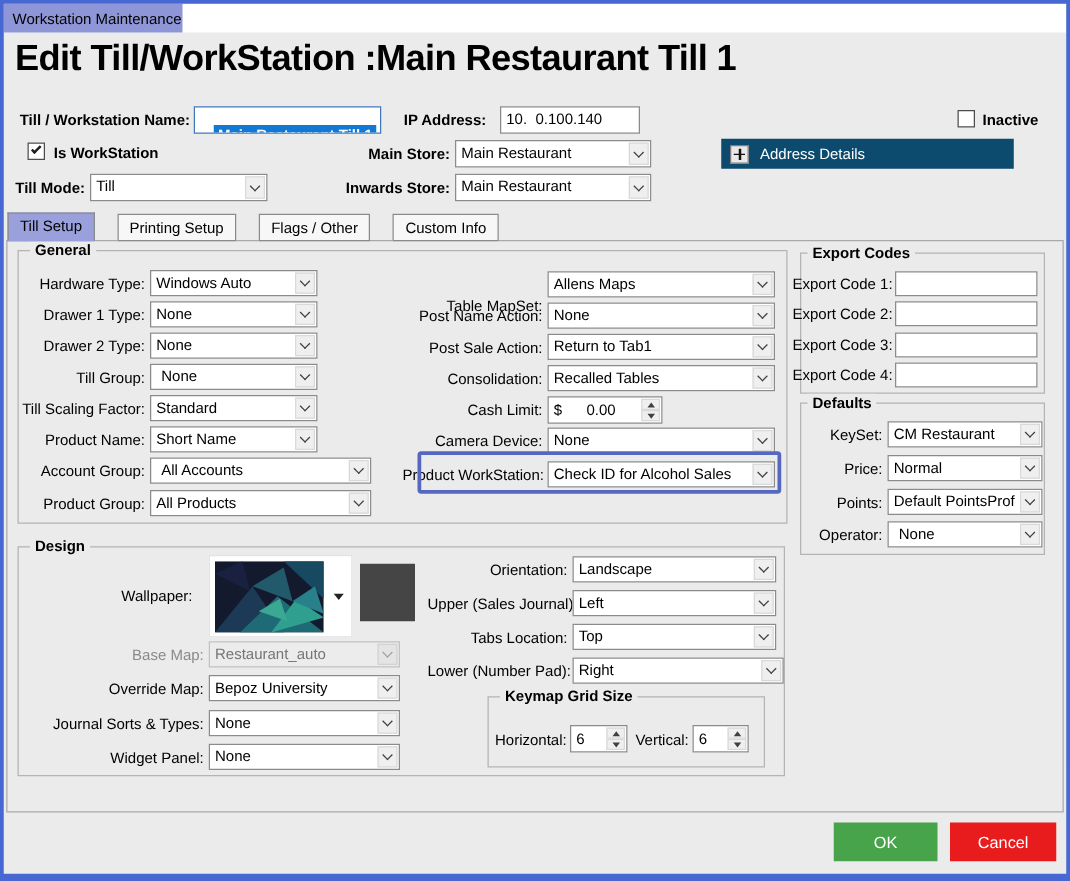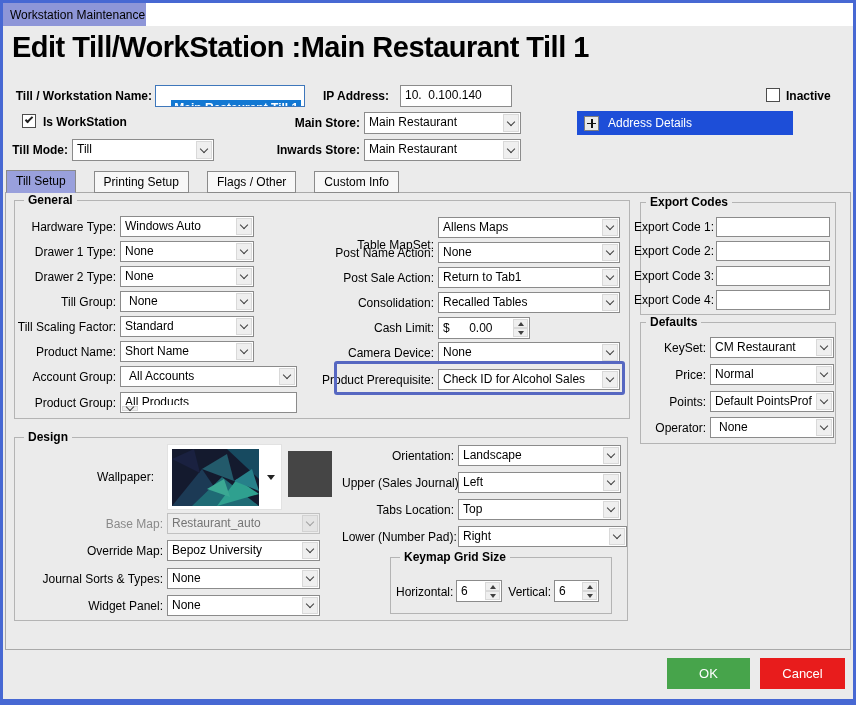--- a/index.html
+++ b/index.html
@@ -41,21 +41,21 @@
   .arrows { width:15px; display:flex; flex-direction:column; margin:1px; }
   .sbtn { flex:1; background:#efefef; border:1px solid #d9d9d9; display:flex; align-items:center; justify-content:center; }
   .tri-up { width:0; height:0; border-left:3px solid transparent; border-right:3px solid transparent; border-bottom:4px solid #404040; }
   .tri-down { width:0; height:0; border-left:3px solid transparent; border-right:3px solid transparent; border-top:4px solid #404040; }
 
   .tabs { position:absolute; left:6px; top:170px; display:flex; align-items:flex-end; z-index:3; }
   .tab { height:22px; background:#f7f7f7; border:1px solid #8a8a8a; padding:3px 9px 0; font-size:12px; margin-right:18px; white-space:nowrap; }
   .tab.active { background:#99a0dc; height:23px; border-bottom:1px solid #99a0dc; }
   .tabpage { position:absolute; left:5px; top:192px; width:846px; height:458px; border:1px solid #a9a9a9; }
 
-  .addrbar { position:absolute; left:577px; top:111px; width:216px; height:24px; background:#1d4ed8; display:flex; align-items:center; }
+  .addrbar { position:absolute; left:577px; top:111px; width:234px; height:24px; background:#0c4a6e; display:flex; align-items:center; }
   .plusbox { width:15px; height:15px; margin-left:7px; background:#e9e9e9; border:1px solid #7d7d7d; position:relative; }
   .plusbox .ph { position:absolute; left:2px; top:6px; width:9px; height:1.5px; background:#111; }
   .plusbox .pv { position:absolute; left:6px; top:2px; width:1.5px; height:9px; background:#111; }
   .addrbar .atext { color:#fff; font-size:12px; margin-left:9px; }
 
   .hl { position:absolute; left:334px; top:361px; width:291px; height:34px; border:3px solid #5667c1; border-radius:3px; z-index:2; pointer-events:none; }
 
   .thumbwrap { position:absolute; left:167px; top:444px; width:115px; height:66px; background:#fff; border:1px solid #e2e2e2; }
   .thumb { position:absolute; left:4px; top:4px; width:87px; height:57px; }
   .thumb-arrow { position:absolute; right:6px; top:30px; width:0; height:0; border-left:4px solid transparent; border-right:4px solid transparent; border-top:5px solid #222; }
@@ -176,21 +176,21 @@
       </span>
   </div>
   <div class="lbl" style="left:10px; top:370px; width:106px;">Account Group:</div>
   <div class="combo" style="left:120px; top:366px; width:177px;">
     <span class="val" style="padding-left:8px;">All Accounts</span>
     <span class="btn">
         <span class="chev"></span>
       </span>
   </div>
   <div class="lbl" style="left:10px; top:396px; width:106px;">Product Group:</div>
-  <div class="combo" style="left:120px; top:392px; width:177px;flex-direction:column;">
+  <div class="combo" style="left:120px; top:392px; width:177px;">
     <span class="val">All Products</span>
     <span class="btn">
         <span class="chev"></span>
       </span>
   </div>
 
   <div class="lbl" style="left:322px; top:238px; width:112px;">Table MapSet:</div>
   <div class="combo" style="left:438px; top:217px; width:182px;">
     <span class="val">Allens Maps</span>
     <span class="btn">
@@ -232,21 +232,21 @@
     </span>
   </div>
   <div class="lbl" style="left:322px; top:346px; width:112px;">Camera Device:</div>
   <div class="combo" style="left:438px; top:342px; width:182px;">
     <span class="val">None</span>
     <span class="btn">
         <span class="chev"></span>
       </span>
   </div>
   <div class="hl"></div>
-  <div class="lbl" style="left:322px; top:373px; width:112px;">Product Prerequisite:</div>
+  <div class="lbl" style="left:322px; top:373px; width:112px;">Product WorkStation:</div>
   <div class="combo" style="left:438px; top:369px; width:182px;">
     <span class="val">Check ID for Alcohol Sales</span>
     <span class="btn">
         <span class="chev"></span>
       </span>
   </div>
 
   <div class="gbox" style="left:640px; top:202px; width:196px; height:113px;"></div>
   <div class="gtitle" style="left:646px; top:195px;">Export Codes</div>
   <div class="lbl" style="left:634px; top:220px; width:78px;">Export Code 1:</div>

